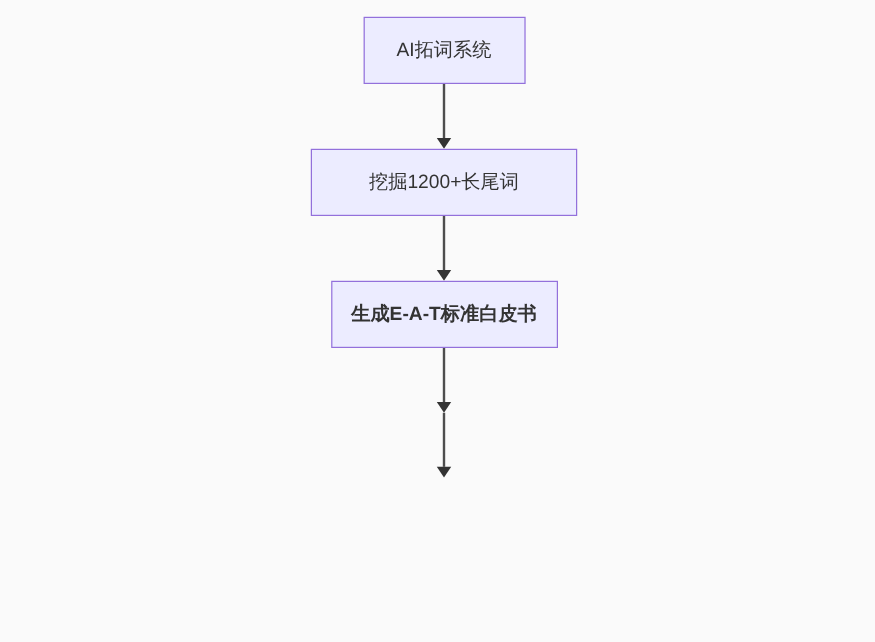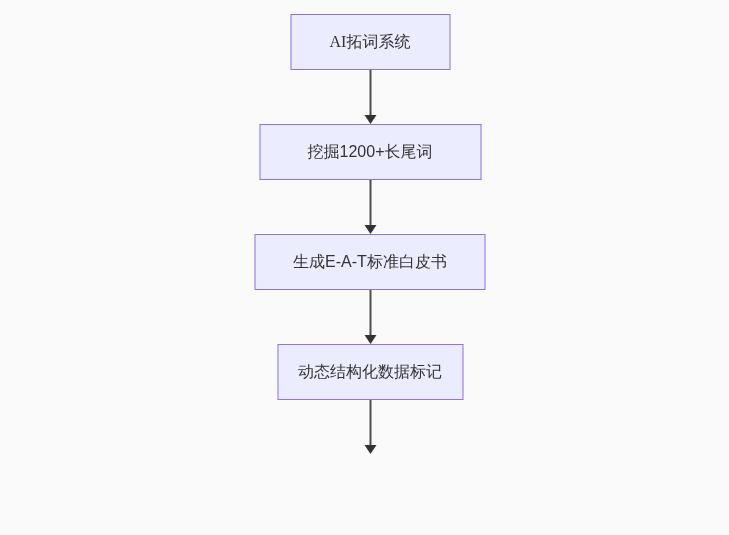--- a/index.html
+++ b/index.html
@@ -32,25 +32,25 @@
     border: 1px solid #9370DB;
     color: #333333;
     font-size: 16px;
     display: flex;
     align-items: center;
     justify-content: center;
     text-align: center;
     white-space: nowrap;
     padding: 0 20px;
   }
-  .node:nth-of-type(1) { width: 160px; font-family: Liberation Serif, serif; }
+  .node:nth-of-type(1) { width: 135px; }
   .node:nth-of-type(2) { width: 181px; }
   .node:nth-of-type(3) { width: 222px; }
   .node:nth-of-type(4) { width: 216px; }
-  .node:nth-of-type(5) { width: 231px; }
+  .node:nth-of-type(5) { width: 189px; font-weight: bold; }
   .arrow {
     height: 54px;
     display: flex;
     flex-direction: column;
     align-items: center;
     justify-content: flex-start;
   }
   .arrow-shaft {
     width: 2px;
     height: 45px;
@@ -84,21 +84,20 @@
       <div class="arrow-head"></div>
     </div>
 
     <div class="node">生成E-A-T标准白皮书</div>
 
     <div class="arrow">
       <div class="arrow-shaft"></div>
       <div class="arrow-head"></div>
     </div>
 
-    <div class="node">动态结构化数据标记</div>
 
     <div class="arrow">
       <div class="arrow-shaft"></div>
       <div class="arrow-head"></div>
     </div>
 
 
   </div>
 </div>
 

